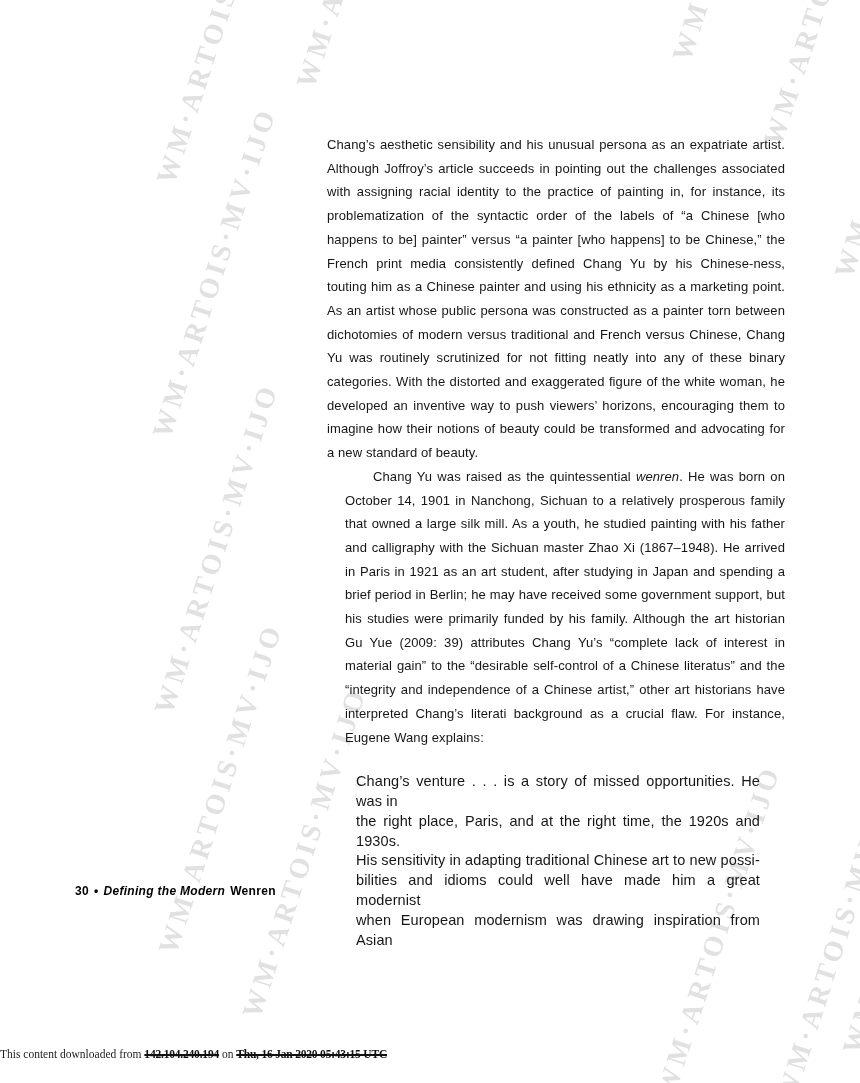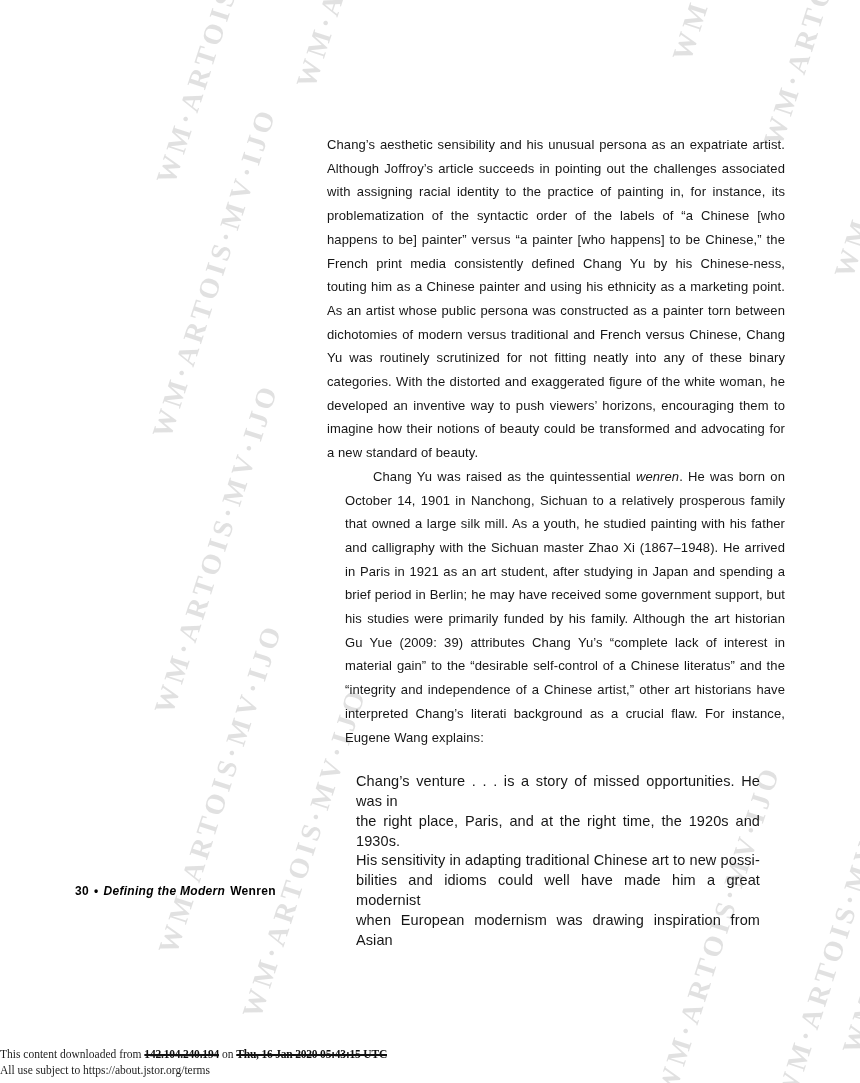--- a/index.html
+++ b/index.html
@@ -127,16 +127,15 @@
 the right place, Paris, and at the right time, the 1920s and 1930s.
 His sensitivity in adapting traditional Chinese art to new possi-
 bilities and idioms could well have made him a great modernist
 when European modernism was drawing inspiration from Asian</p>
   </div>
 
   <div class="running-footer"><span>30</span><span class="bullet">•</span><em>Defining the Modern</em><span class="title-rest">Wenren</span></div>
 
   <div class="jstor">
     <div><span>This content downloaded from </span><span class="redacted">142.104.240.194</span><span> on </span><span class="redacted">Thu, 16 Jan 2020 05:43:15 UTC</span></div>
-    <div>All use subject to https://about.jstor.org/terms</div>
   </div>
 
 </div>
 
 </body></html>

